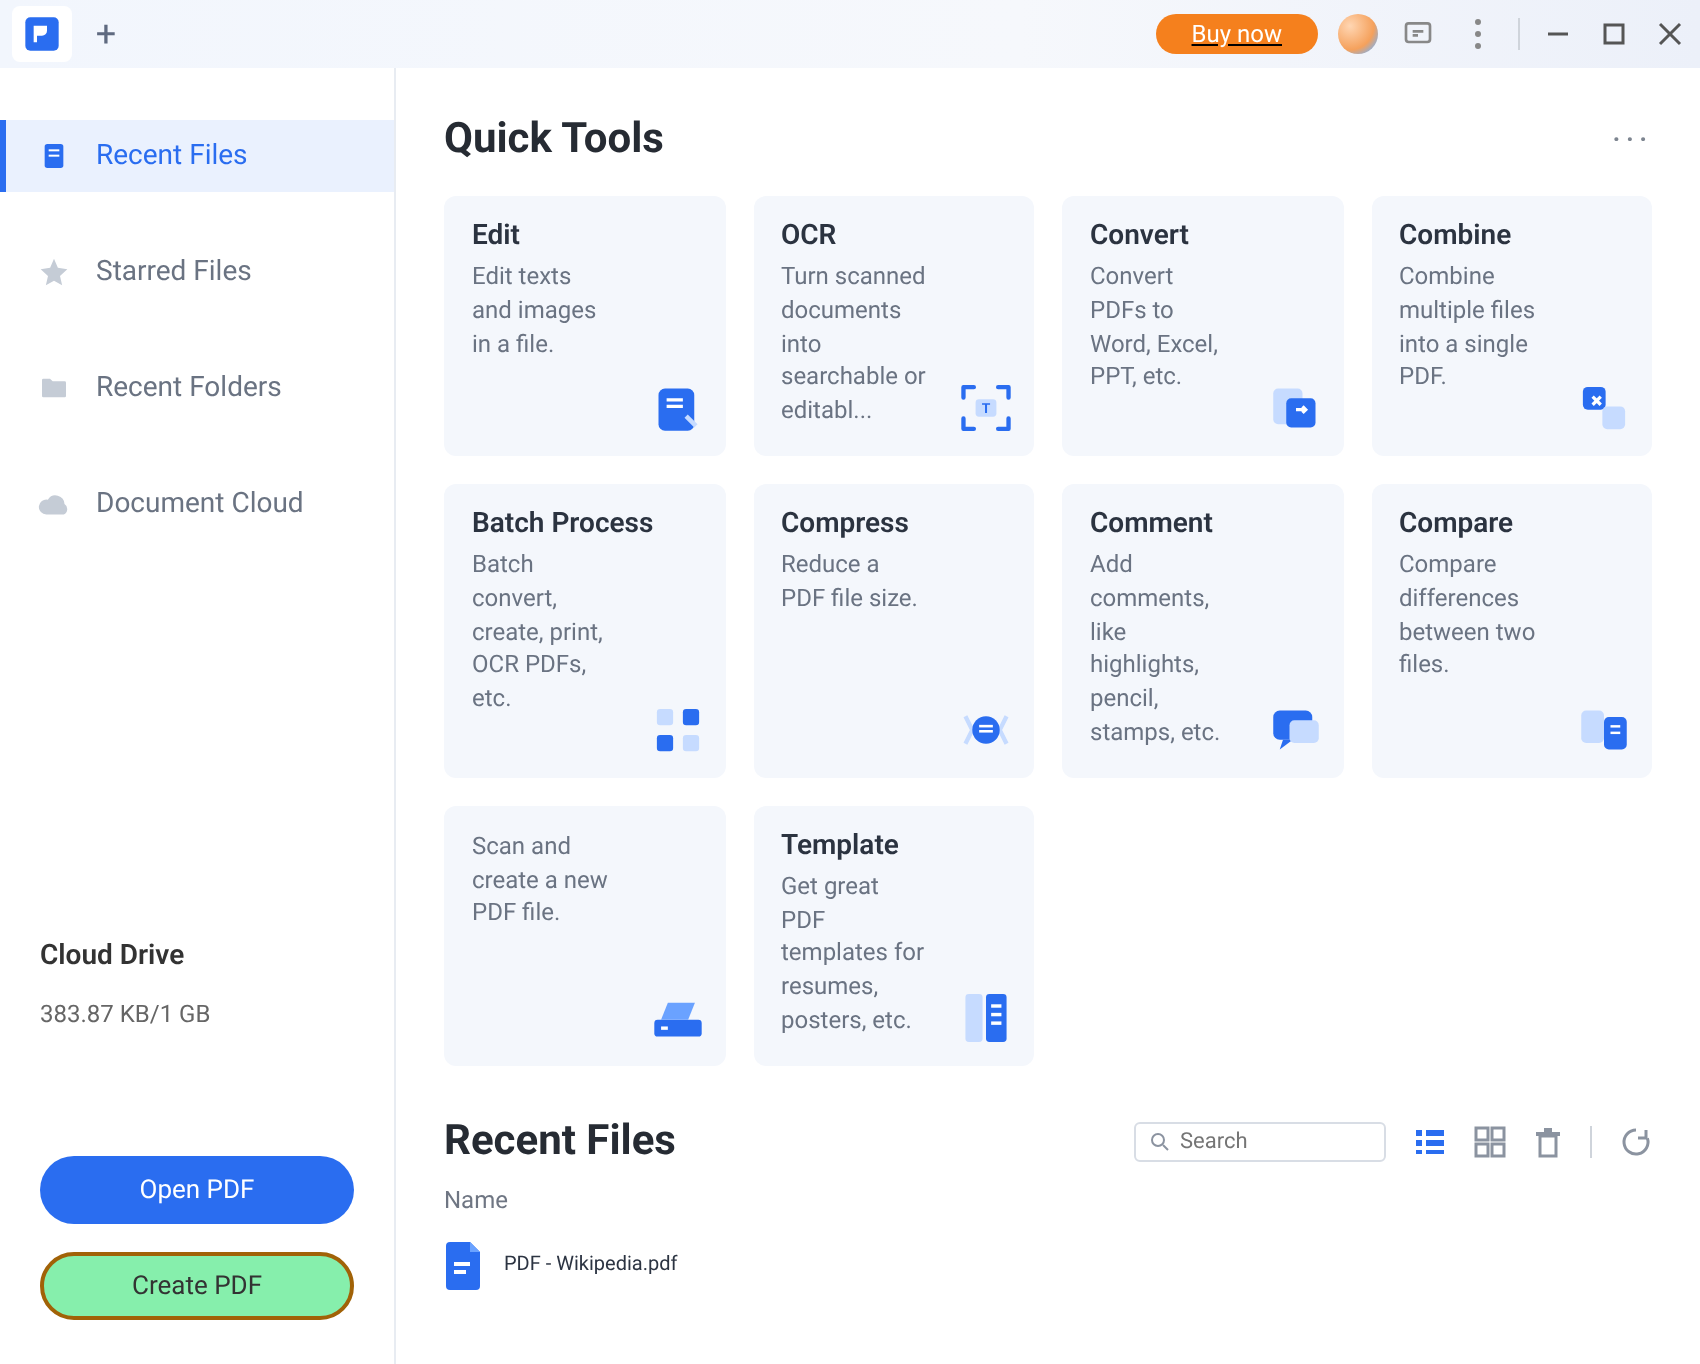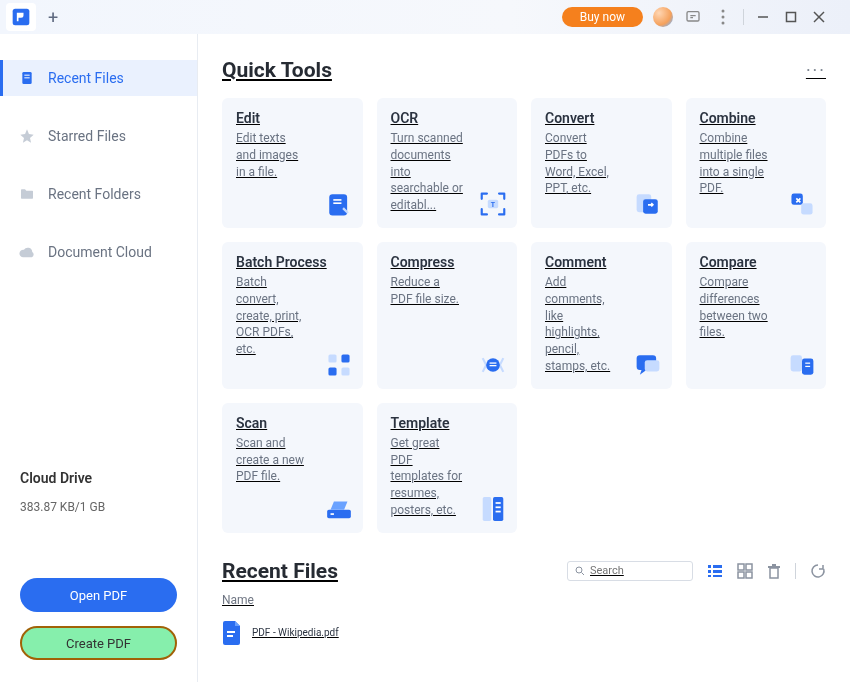--- a/index.html
+++ b/index.html
@@ -3,31 +3,31 @@
   <meta charset="utf-8">
   <style>
     * { margin: 0; padding: 0; box-sizing: border-box; font-family: -apple-system, BlinkMacSystemFont, "Segoe UI", Roboto, Arial, sans-serif; }
     body { width: 850px; height: 682px; background: #fff; overflow: hidden; }
     
     
     .titlebar { height: 34px; background: linear-gradient(90deg, #f2f6fd 0%, #f6f8fc 60%, #ecf0f9 100%); display:flex; align-items:center; padding: 0 6px; position:relative; }
     .titlebar .logo { width:30px; height:28px; background:#fff; border-radius:4px; display:flex; align-items:center; justify-content:center; margin-right:4px; }
     .titlebar .logo svg { width:20px; height:20px; }
     .titlebar .plus { width:26px; height:26px; display:flex; align-items:center; justify-content:center; color:#5f6a80; font-size:18px; cursor:pointer; }
-    .titlebar .right { position:absolute; right:22px; top:0; height:34px; display:flex; align-items:center; gap:10px; }
+    .titlebar .right { position:absolute; right:6px; top:0; height:34px; display:flex; align-items:center; gap:10px;text-decoration:underline; }
     .buy-now { background:#f5801d; color:#fff; padding:3px 18px; border-radius:12px; font-size:12px; cursor:pointer; }
     .titlebar .orb { width:20px; height:20px; border-radius:50%; background: radial-gradient(circle at 30% 30%, #ffd6b3, #f5a15c 60%, #6fb3ff 90%); }
     .titlebar .iconbtn { width:20px; color:#888; display:flex; align-items:center; justify-content:center; cursor:pointer; }
     .titlebar .winctrl { width:18px; color:#666; display:flex; align-items:center; justify-content:center; cursor:pointer; font-size:16px; }
     .vsep { width:1px; height:16px; background:#cfd4db; }
 
     
     .content { display:flex; height: calc(682px - 34px); }
     .sidebar { width:198px; border-right:1px solid #e8ecf2; display:flex; flex-direction:column; padding-top:20px; }
-    .main { flex:1; padding: 24px 24px 0 24px; overflow:hidden;text-decoration:underline; }
+    .main { flex:1; padding: 24px 24px 0 24px; overflow:hidden; }
 
     .nav-item { display:flex; align-items:center; height:36px; padding:0 0 0 18px; font-size:14px; color:#6a7382; margin: 6px 0 16px 0; cursor:pointer; gap:12px; }
     .nav-item.active { color:#2a6df0; background:#eaf1fe; border-left: 3px solid #2a6df0; padding-left:15px; }
     .nav-item .nav-icon { width:18px; height:18px; display:flex; align-items:center; justify-content:center; }
 
     .cloud-section { margin-top:auto; padding: 0 20px 8px 20px; }
     .cloud-title { font-size:14px; font-weight:600; color:#333; margin-bottom:14px; }
     .cloud-usage { font-size:12px; color:#666; margin-bottom:64px; }
     .btn { width:100%; height:34px; border-radius:17px; font-size:13px; display:flex; align-items:center; justify-content:center; cursor:pointer; margin-bottom:14px; }
     .btn.primary { background:#2a6df0; color:#fff; }
@@ -241,21 +241,20 @@
         <div class="tool-icon">
           <svg width="26" height="26" viewBox="0 0 32 32">
               <rect x="2" y="4" width="14" height="20" rx="3" fill="#c6dbff"></rect>
               <rect x="16" y="8" width="14" height="20" rx="3" fill="#2a6df0"></rect>
               <rect x="20" y="13" width="6" height="1.5" fill="#fff"></rect>
               <rect x="20" y="17" width="6" height="1.5" fill="#fff"></rect>
             </svg>
         </div>
       </div>
       <div class="tool-card">
-        <div class="tool-title">Scan</div>
         <div class="tool-desc">Scan and create a new PDF file.</div>
         <div class="tool-icon">
           <svg width="28" height="22" viewBox="0 0 32 26">
               <rect x="2" y="14" width="28" height="10" rx="2" fill="#2a6df0"></rect>
               <path d="M6 14L10 4h16l-4 10z" fill="#6aa2ff"></path>
               <line x1="6" y1="19" x2="10" y2="19" stroke="#fff" stroke-width="2"></line>
             </svg>
         </div>
       </div>
       <div class="tool-card">

